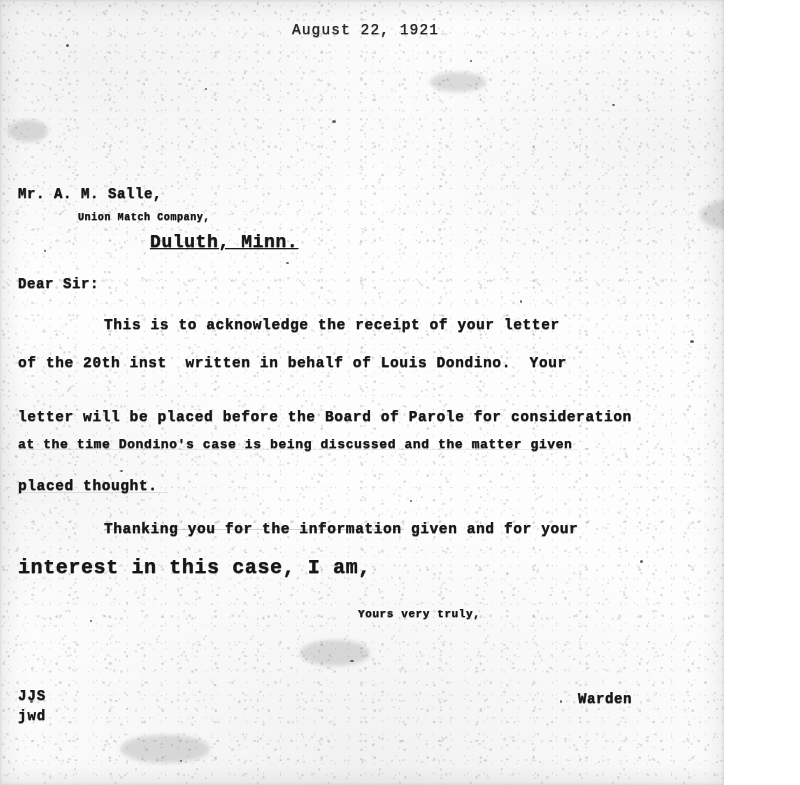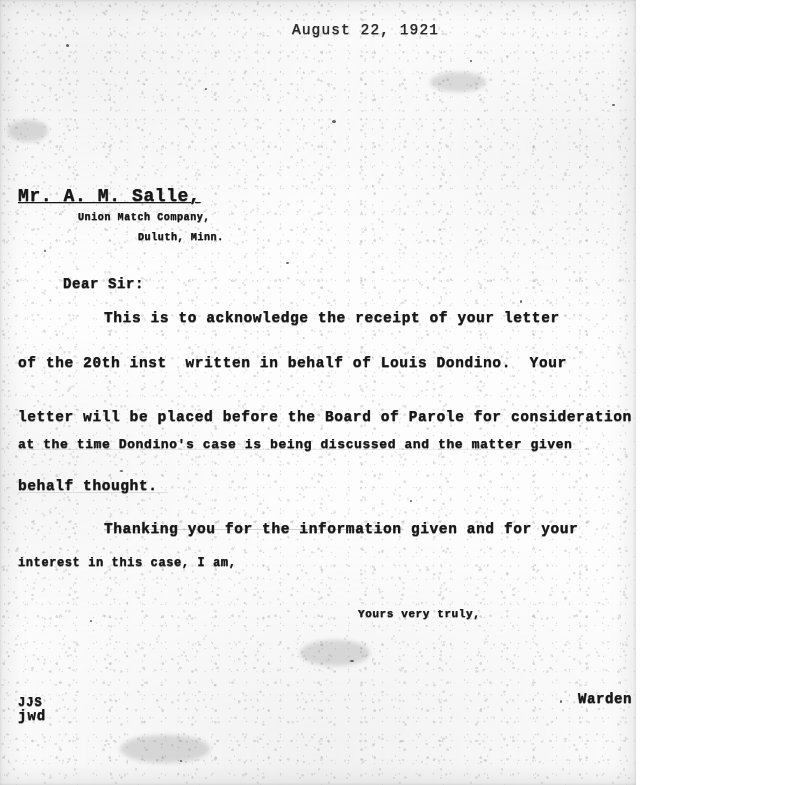--- a/index.html
+++ b/index.html
@@ -2,21 +2,21 @@
 <html><head>
 <meta charset="utf-8">
 <style>
   html, body {
     margin: 0;
     padding: 0;
     background: #ffffff;
   }
   #page {
     position: relative;
-    width: 636px;
+    width: 724px;
     height: 785px;
     background: #fdfdfd;
     overflow: hidden;
     font-family: "Liberation Mono", "DejaVu Sans Mono", monospace;
     color: #141414;
   }
 
   
   .grain {
     position: absolute;
@@ -102,34 +102,34 @@
     font-family: "Liberation Mono", "DejaVu Sans Mono", monospace;
     font-weight: bold;
     letter-spacing: 0.6px;
     color: #171717;
     text-shadow:
       0.4px 0 0 rgba(30,30,30,0.55),
       -0.4px 0.3px 0 rgba(30,30,30,0.35),
       0 0.5px 0.6px rgba(40,40,40,0.45);
   }
   .date     { left: 292px; top: 22px;  font-size: 14.5px; letter-spacing: 1.1px; font-weight: normal; opacity: 0.93; }
-  .addr1    { left: 18px;  top: 186px; font-size: 18px; text-decoration: underline; text-decoration-thickness: 1px; }
+  .addr1    { left: 18px;  top: 186px; font-size: 14px; text-decoration-thickness: 1px; }
   .addr2    { left: 78px;  top: 212px; font-size: 10px; }
-  .addr3    { left: 138px; top: 232px; font-size: 10px; }
-  .salut    { left: 18px;  top: 276px; font-size: 14px; margin-left: 45px; }
-  .b1       { left: 104px; top: 310px; font-size: 14.5px; text-align: right; }
+  .addr3    { left: 150px; top: 232px; font-size: 18px; text-decoration: underline; }
+  .salut    { left: 18px;  top: 276px; font-size: 14px; }
+  .b1       { left: 104px; top: 317px; font-size: 14.5px; text-align: right; }
   .b2       { left: 18px;  top: 355px; font-size: 14.5px; }
   .b3       { left: 18px;  top: 409px; font-size: 14.5px; }
   .b4       { left: 18px;  top: 437px; font-size: 13px; }
   .b5       { left: 18px;  top: 478px; font-size: 14.5px; }
   .b6       { left: 104px; top: 521px; font-size: 14.5px; }
-  .b7       { left: 18px;  top: 556px; font-size: 12px; }
+  .b7       { left: 18px;  top: 556px; font-size: 20px; }
   .close    { left: 358px; top: 608px; font-size: 11px; }
   .warden   { left: 578px; top: 691px; font-size: 14px; }
-  .init1    { left: 18px;  top: 688px; font-size: 12px; letter-spacing: 1px; margin-top: 8px; }
+  .init1    { left: 18px;  top: 688px; font-size: 14px; letter-spacing: 1px; }
   .init2    { left: 18px;  top: 708px; font-size: 14px; letter-spacing: 1px; }
 
   
   .wear {
     position: absolute;
     height: 1px;
     background: rgba(35,35,35,0.35);
     pointer-events: none;
     z-index: 6;
   }
@@ -178,21 +178,21 @@
     <div class="ln addr1">Mr. A. M. Salle,</div>
     <div class="ln addr2">Union Match Company,</div>
     <div class="ln addr3">Duluth, Minn.</div>
 
     <div class="ln salut">Dear Sir:</div>
 
     <div class="ln b1">This is to acknowledge the receipt of your letter</div>
     <div class="ln b2">of the 20th inst  written in behalf of Louis Dondino.  Your</div>
     <div class="ln b3">letter will be placed before the Board of Parole for consideration</div>
     <div class="ln b4">at the time Dondino's case is being discussed and the matter given</div>
-    <div class="ln b5">behalf thought.</div>
+    <div class="ln b5">placed thought.</div>
     <div class="ln b6">Thanking you for the information given and for your</div>
     <div class="ln b7">interest in this case, I am,</div>
 
     <div class="ln close">Yours very truly,</div>
 
     <div class="ln warden">Warden</div>
 
     <div class="ln init1">JJS</div>
     <div class="ln init2">jwd</div>
   </div>

